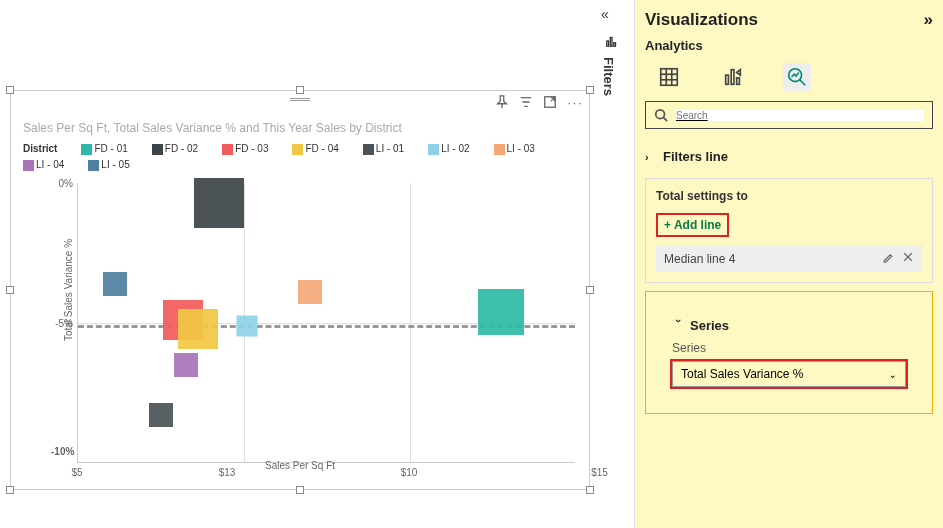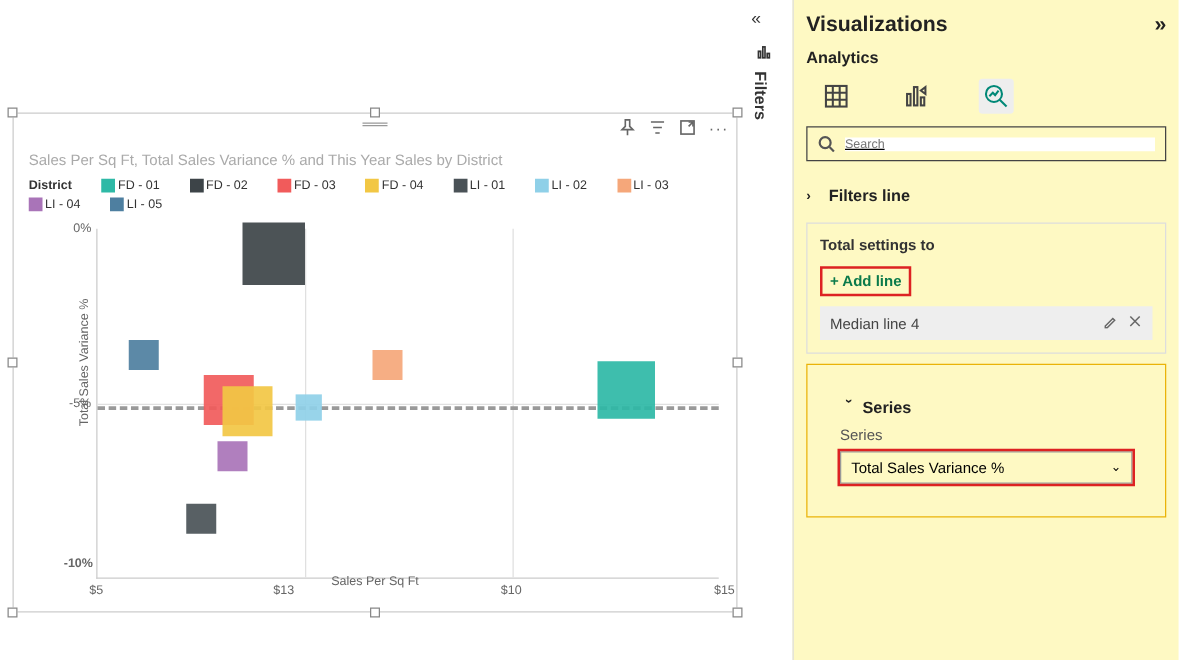--- a/index.html
+++ b/index.html
@@ -117,21 +117,21 @@
     <div class="xlabel">Sales Per Sq Ft</div>
     <div id="yticks">
         <div class="ytick" style="top: 92px;">0%</div>
         <div class="ytick" style="top: 232px;">-5%</div>
         <div class="ytick" style="top: 360px; font-weight: bold;">-10%</div>
       </div>
     <div id="xticks">
         <div class="xtick" style="left: 66px;">$5</div>
         <div class="xtick" style="left: 216px;">$13</div>
         <div class="xtick" style="left: 398px;">$10</div>
-        <div class="xtick" style="left: 548px; padding-left: 41px;">$15</div>
+        <div class="xtick" style="left: 568px; padding-left: 41px;">$15</div>
       </div>
   </div>
 </div>
 
 <div class="collapse-tab">«</div>
 <div class="filters-tab">
   <div class="fi"><svg width="14" height="14" viewBox="0 0 16 16" fill="none" stroke="#333" stroke-width="1.5">
         <rect x="2" y="8" width="2" height="6"></rect>
         <rect x="6" y="4" width="2" height="10"></rect>
         <rect x="10" y="10" width="2" height="4"></rect>

